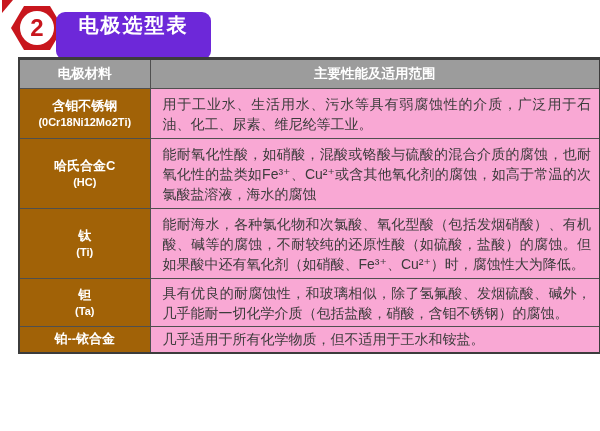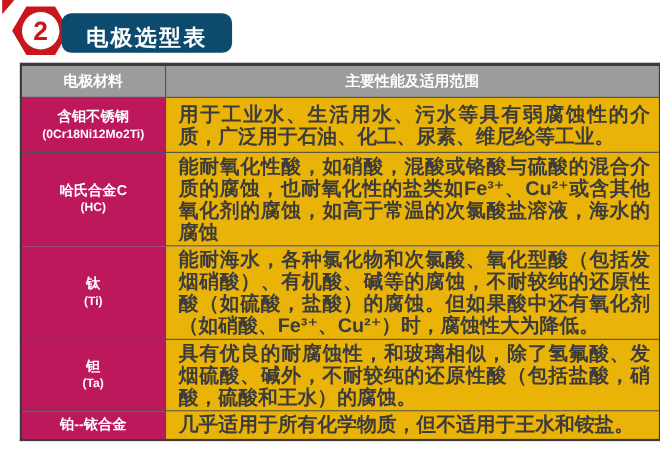--- a/index.html
+++ b/index.html
@@ -18,24 +18,24 @@
     border-top: 13px solid #c8161d;
     border-right: 11px solid transparent;
   }
   .hex-badge {
     position: absolute; left: 10px; top: 3px;
     width: 54px; height: 50px;
   }
   .hex-badge svg { display: block; }
   .title-banner {
     position: absolute; left: 56px; top: 12px;
-    width: 155px; height: 36px;
-    background: #0c4a6e;
+    width: 155px; height: 48px;
+    background: #6d28d9;
     border-radius: 9px;
-    display: flex; align-items: flex-end; justify-content: center;
+    display: flex; align-items: flex-start; justify-content: center;
   }
   .title-banner span {
     color: #ffffff; font-size: 20px; font-weight: bold; letter-spacing: 2px;
   }
 
   
   table.sel-table {
     position: absolute; left: 18px; top: 57px;
     width: 583px;
     border-collapse: collapse;
@@ -50,35 +50,35 @@
   }
   th.head-cell {
     background: #9c9c9c;
     color: #ffffff;
     font-size: 13.5px;
     font-weight: bold;
     height: 30px;
     text-align: center;
   }
   td.mat-cell {
-    background: #be185d;
+    background: #a16207;
     color: #ffffff;
     font-weight: bold;
     font-size: 13px;
     text-align: center;
     line-height: 1.3;
     padding: 2px 3px;
   }
   td.mat-cell .sub { display: block; font-size: 11px; font-weight: bold; }
   td.mat-cell .sub:empty { display: none; }
   td.desc-cell {
-    background: #eab308;
+    background: #f9a8d4;
     color: #3c3c3c;
-    font-size: 18px;
-    font-weight: 700;
+    font-size: 14px;
+    font-weight: 400;
     line-height: 20px;
     padding: 2px 8px 2px 12px;
     text-align: justify;
   }
   tr.r1 { height: 50px; }
   tr.r2 { height: 40px; }
   tr.r3 { height: 70px; margin-top: 17px; }
   tr.r4 { height: 70px; }
   tr.r5 { height: 48px; }
   tr.r6 { height: 26px; }
@@ -132,21 +132,21 @@
         <span>钛</span>
         <span class="sub">(Ti)</span>
       </td>
       <td class="desc-cell">能耐海水，各种氯化物和次氯酸、氧化型酸（包括发烟硝酸）、有机酸、碱等的腐蚀，不耐较纯的还原性酸（如硫酸，盐酸）的腐蚀。但如果酸中还有氧化剂（如硝酸、Fe³⁺、Cu²⁺）时，腐蚀性大为降低。</td>
     </tr>
     <tr class="r5">
       <td class="mat-cell">
         <span>钽</span>
         <span class="sub">(Ta)</span>
       </td>
-      <td class="desc-cell">具有优良的耐腐蚀性，和玻璃相似，除了氢氟酸、发烟硫酸、碱外，不耐较纯的还原性酸（包括盐酸，硝酸，硫酸和王水）的腐蚀。</td>
+      <td class="desc-cell">具有优良的耐腐蚀性，和玻璃相似，除了氢氟酸、发烟硫酸、碱外，几乎能耐一切化学介质（包括盐酸，硝酸，含钼不锈钢）的腐蚀。</td>
     </tr>
     <tr class="r7">
       <td class="mat-cell">
         <span>铂--铱合金</span>
         
       </td>
       <td class="desc-cell">几乎适用于所有化学物质，但不适用于王水和铵盐。</td>
     </tr>
   </tbody>
 </table>

